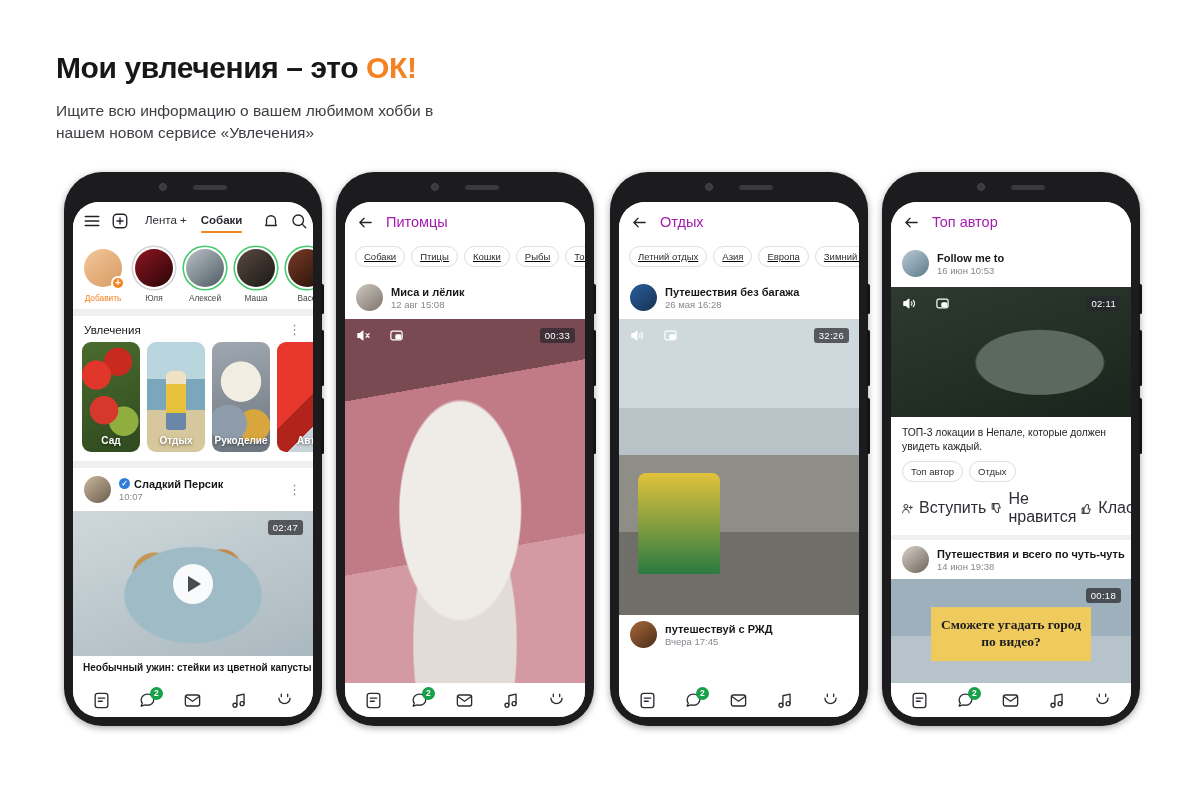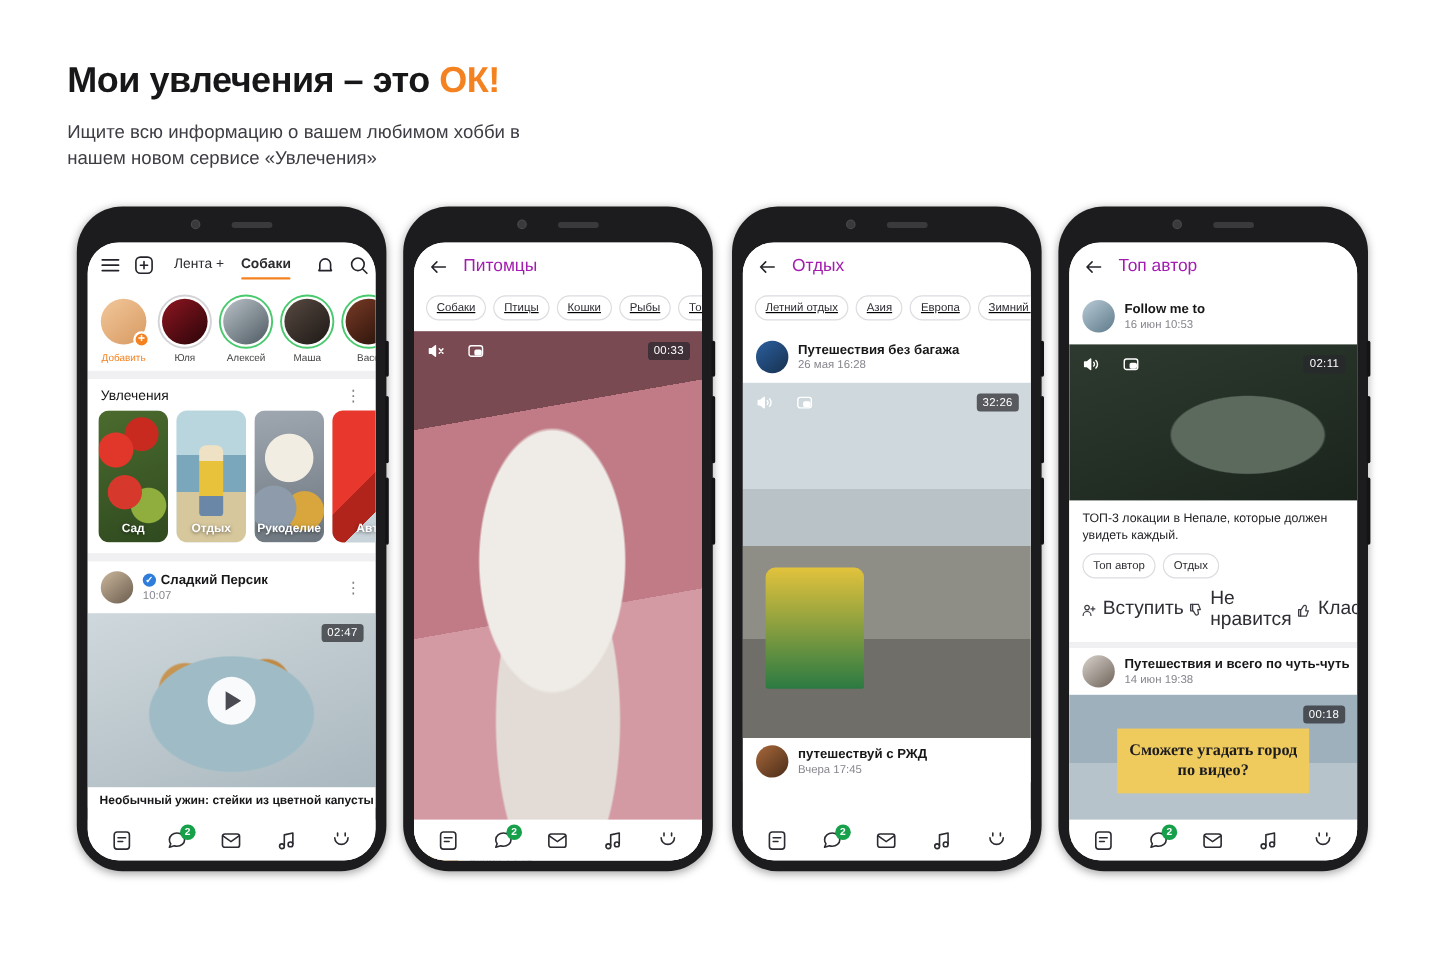--- a/index.html
+++ b/index.html
@@ -434,20 +434,29 @@
         </div>
 
         <div class="chips">
           <span class="chip">Собаки</span>
           <span class="chip">Птицы</span>
           <span class="chip">Кошки</span>
           <span class="chip">Рыбы</span>
           <span class="chip">Топ автор</span>
         </div>
 
+        <div class="posthead">
+          <div class="pav ph-av-cat"></div>
+          <div class="meta">
+            <div class="nm">
+                <span>Миса и лёлик</span>
+              </div>
+            <div class="tm">12 авг 15:08</div>
+          </div>
+        </div>
 
         <div class="media ph-cat" style="height:416px">
           <span class="mctl">
             <span class="i">
               <svg viewBox="0 0 24 24" fill="none" stroke="currentColor" stroke-width="1.9" stroke-linecap="round">
                   <path d="M3 9h3l5-4v14l-5-4H3z" fill="currentColor" stroke-linejoin="round"></path>
                   <path d="M16 9l5 6M21 9l-5 6"></path>
                 </svg>
             </span>
             <span class="i">

